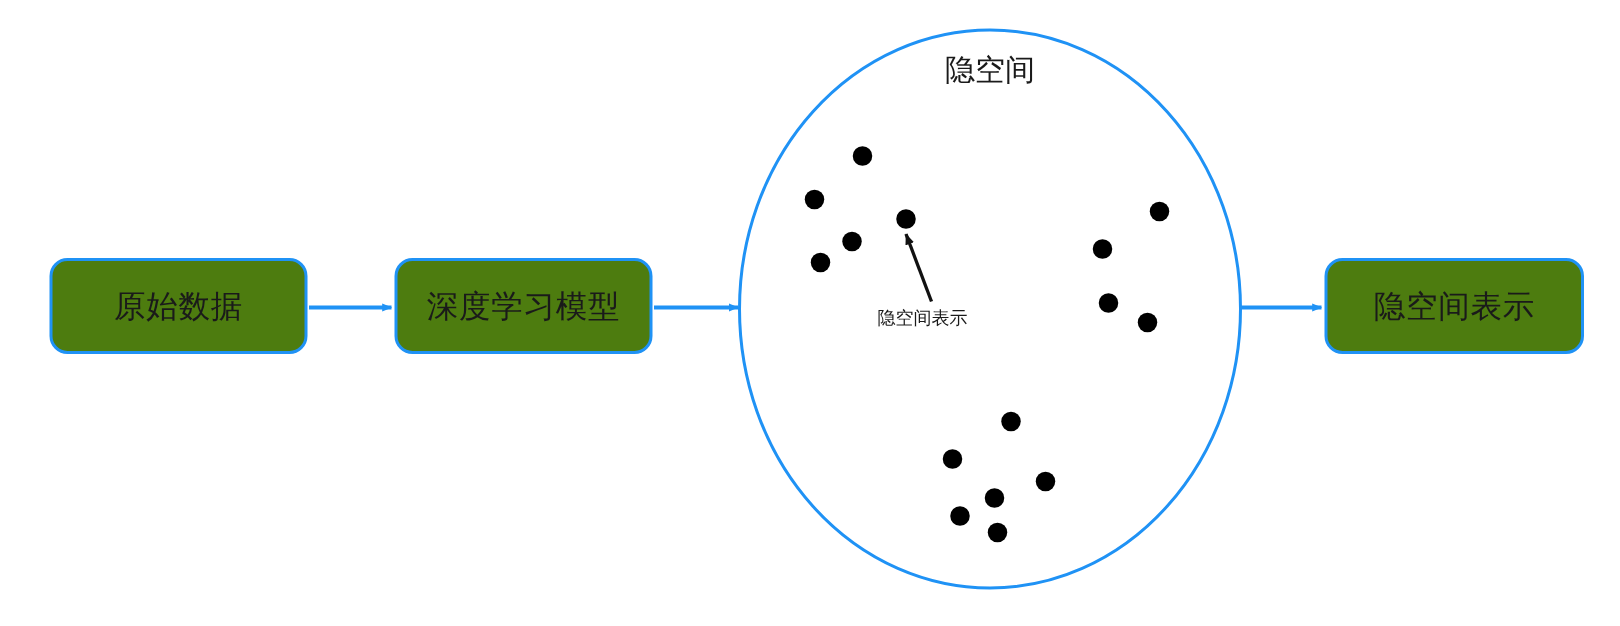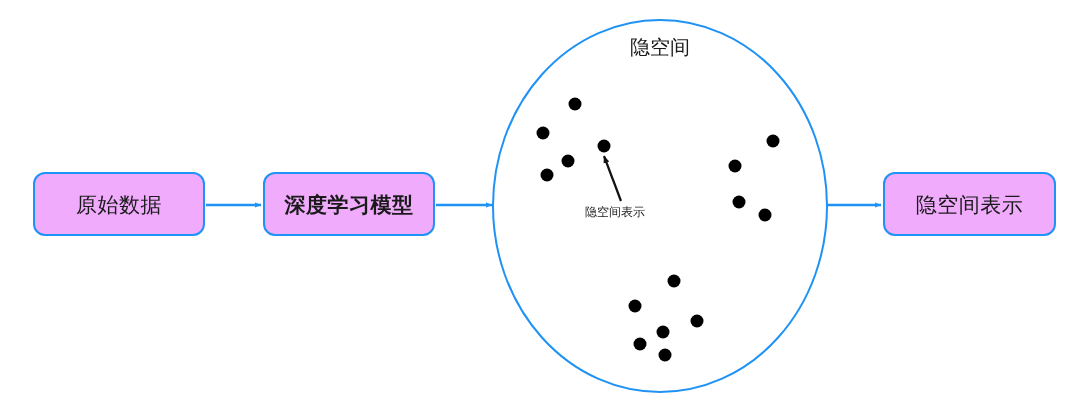--- a/index.html
+++ b/index.html
@@ -21,21 +21,21 @@
     top: 0;
     width: 1080px;
     height: 417px;
     display: block;
   }
   .node-box {
     position: absolute;
     box-sizing: border-box;
     border: 2px solid #1f92f5;
     border-radius: 12px;
-    background: #f0abfc;
+    background: #4d7c0f;
     display: flex;
     align-items: center;
     justify-content: center;
   }
   .node-label {
     font-size: 21px;
     color: #1a1a1a;
     line-height: 1;
     white-space: nowrap;
     letter-spacing: 0.5px;
@@ -108,21 +108,21 @@
 
     <g id="annotation-group">
       <line id="annotation-arrow-line" stroke="#111111" stroke-width="2.2" marker-end="url(#black-arrowhead)" x1="621" y1="201" x2="604" y2="156"></line>
     </g>
   </svg>
 
   <div class="node-box" id="node-raw-data" style="left: 33px; top: 172px; width: 172px; height: 64px; border-color: rgb(31, 146, 245);">
     <span class="node-label">原始数据</span>
   </div>
 
-  <div class="node-box" id="node-deep-learning-model" style="left: 263px; top: 172px; width: 172px; height: 64px; border-color: rgb(31, 146, 245); font-weight: bold;">
+  <div class="node-box" id="node-deep-learning-model" style="left: 263px; top: 172px; width: 172px; height: 64px; border-color: rgb(31, 146, 245);">
     <span class="node-label">深度学习模型</span>
   </div>
 
   <div class="node-box" id="node-similarity-retrieval" style="left: 883px; top: 172px; width: 173px; height: 64px; border-color: rgb(31, 146, 245);">
     <span class="node-label">隐空间表示</span>
   </div>
 
   <div class="space-title" id="latent-space-title" style="left: 0px; top: 37px; width: 1320px; color: rgb(26, 26, 26);">隐空间</div>
 
   <div class="annotation-label" id="annotation-text" style="left: 0px; top: 206px; width: 1230px; color: rgb(26, 26, 26);">隐空间表示</div>

